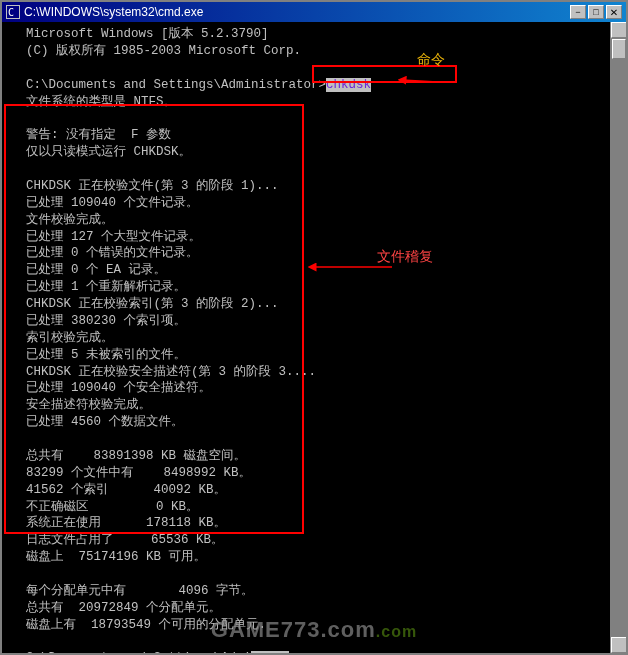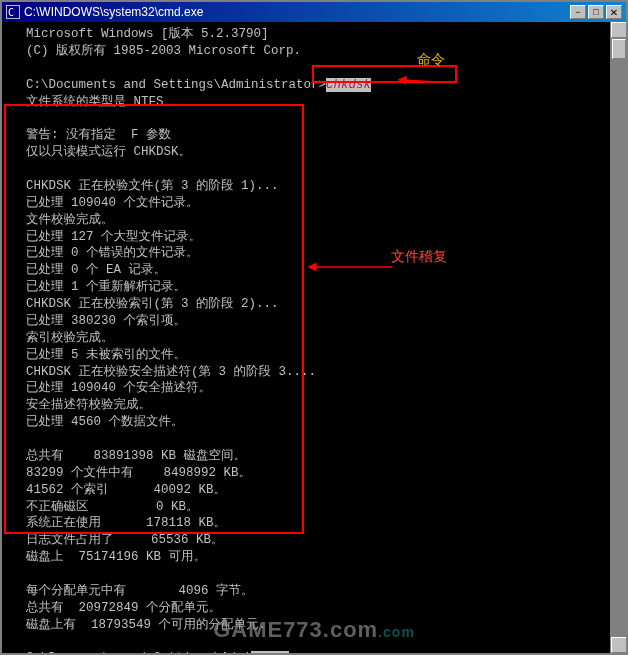--- a/index.html
+++ b/index.html
@@ -112,21 +112,21 @@
       <div class="title-btn">□</div>
       <div class="title-btn" style="font-size:10px;">✕</div>
     </div>
   </div>
 
   <div class="cmd-area">
 
     <div class="cmd-text">Microsoft Windows [版本 5.2.3790]
 (C) 版权所有 1985-2003 Microsoft Corp.
 
-C:\Documents and Settings\Administrator&gt;<span style="background:#c0c0c0;color:#b91c1c;font-style:italic;">chkdsk</span>
+C:\Documents and Settings\Administrator&gt;<span style="background:#c0c0c0;color:#6d28d9;">chkdsk</span>
 文件系统的类型是 NTFS。
 
 警告: 没有指定  F 参数
 仅以只读模式运行 CHKDSK。
 
 CHKDSK 正在校验文件(第 3 的阶段 1)...
 已处理 109040 个文件记录。
 文件校验完成。
 已处理 127 个大型文件记录。
 已处理 0 个错误的文件记录。
@@ -172,25 +172,25 @@
 
     <svg style="position:absolute; top:220px; left:290px; width:130px; height:50px;" viewBox="0 0 130 50">
       <line x1="100" y1="25" x2="20" y2="25" stroke="red" stroke-width="1.5" marker-end="url(#arrowhead2)"></line>
       <defs>
         <marker id="arrowhead2" markerWidth="6" markerHeight="6" refX="3" refY="3" orient="auto">
           <polygon points="0 0, 6 3, 0 6" fill="red"></polygon>
         </marker>
       </defs>
     </svg>
 
-    <div class="annotation-label" style="left:389px; top:225px; color:#ff4444; font-size:14px;">文件稽复</div>
+    <div class="annotation-label" style="left:375px; top:225px; color:#ff4444; font-size:14px;">文件稽复</div>
 
 
     <div style="position:absolute; bottom:8px; left:50%; transform:translateX(-50%); color:#888; font-size:22px; font-weight:bold; font-family:Arial,sans-serif; letter-spacing:1px; opacity:0.7;">
-      <span>GAME773.com</span><span style="color:#0f766e; font-size:14px;">.com</span>
+      <span>GAME773.com</span><span style="color:#4d7c0f; font-size:16px;">.com</span>
     </div>
 
     <div style="position:absolute; right:0; top:0; width:16px; height:100%; background:#c0c0c0; border-left:1px solid #808080; display:flex; flex-direction:column;">
       <div style="width:16px; height:16px; background:#c0c0c0; border:1px solid; border-color:#fff #808080 #808080 #fff; display:flex; align-items:center; justify-content:center; font-size:8px; flex-shrink:0;">▲</div>
       <div style="flex:1; background:#808080; position:relative;">
         <div style="width:14px; height:20px; background:#c0c0c0; border:1px solid; border-color:#fff #808080 #808080 #fff; margin:1px auto;"></div>
       </div>
       <div style="width:16px; height:16px; background:#c0c0c0; border:1px solid; border-color:#fff #808080 #808080 #fff; display:flex; align-items:center; justify-content:center; font-size:8px; flex-shrink:0;">▼</div>
     </div>
   </div>

